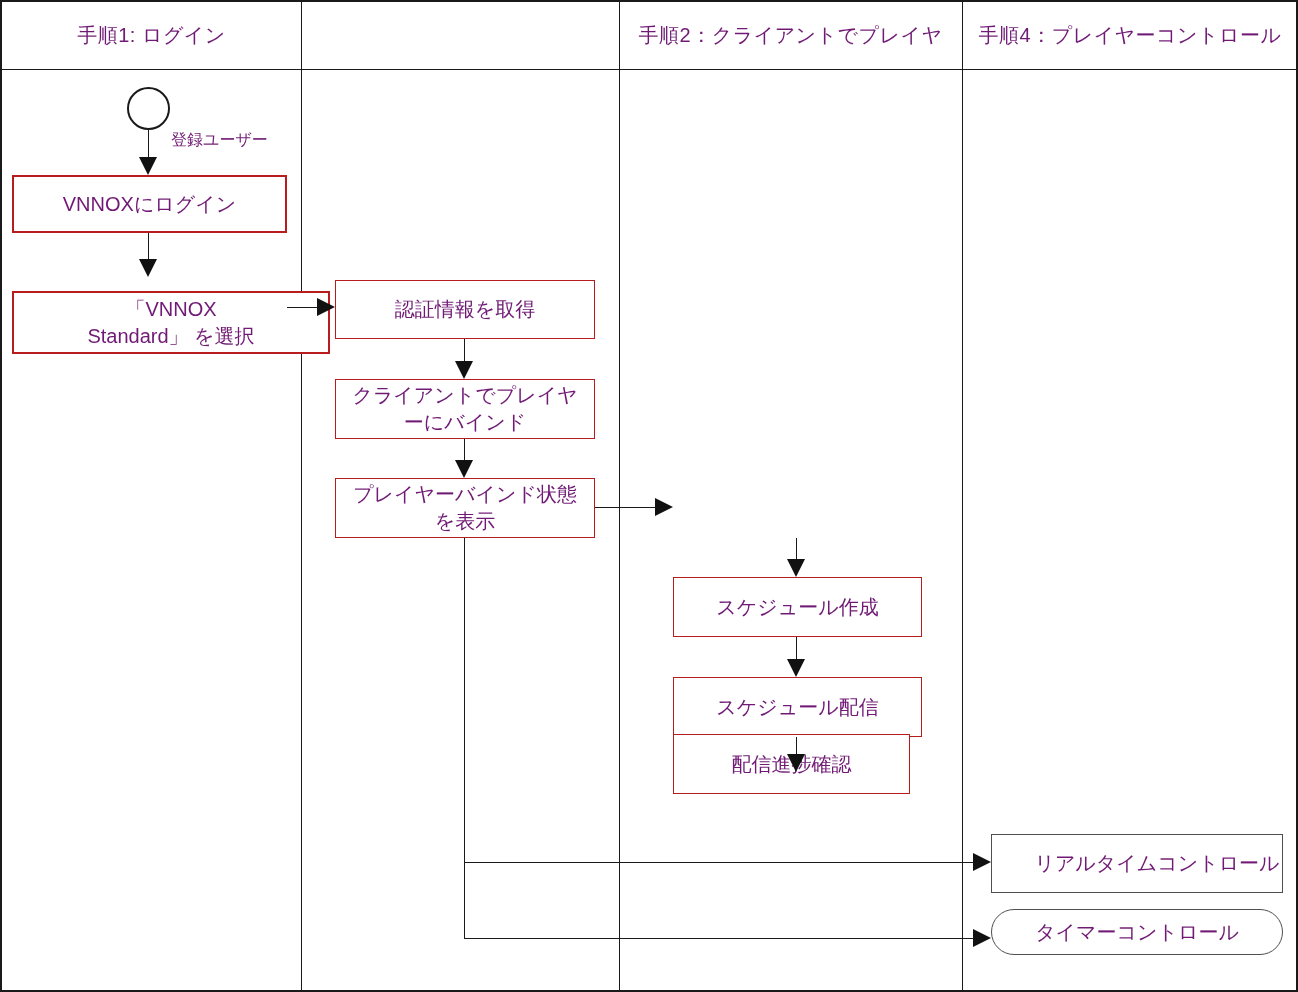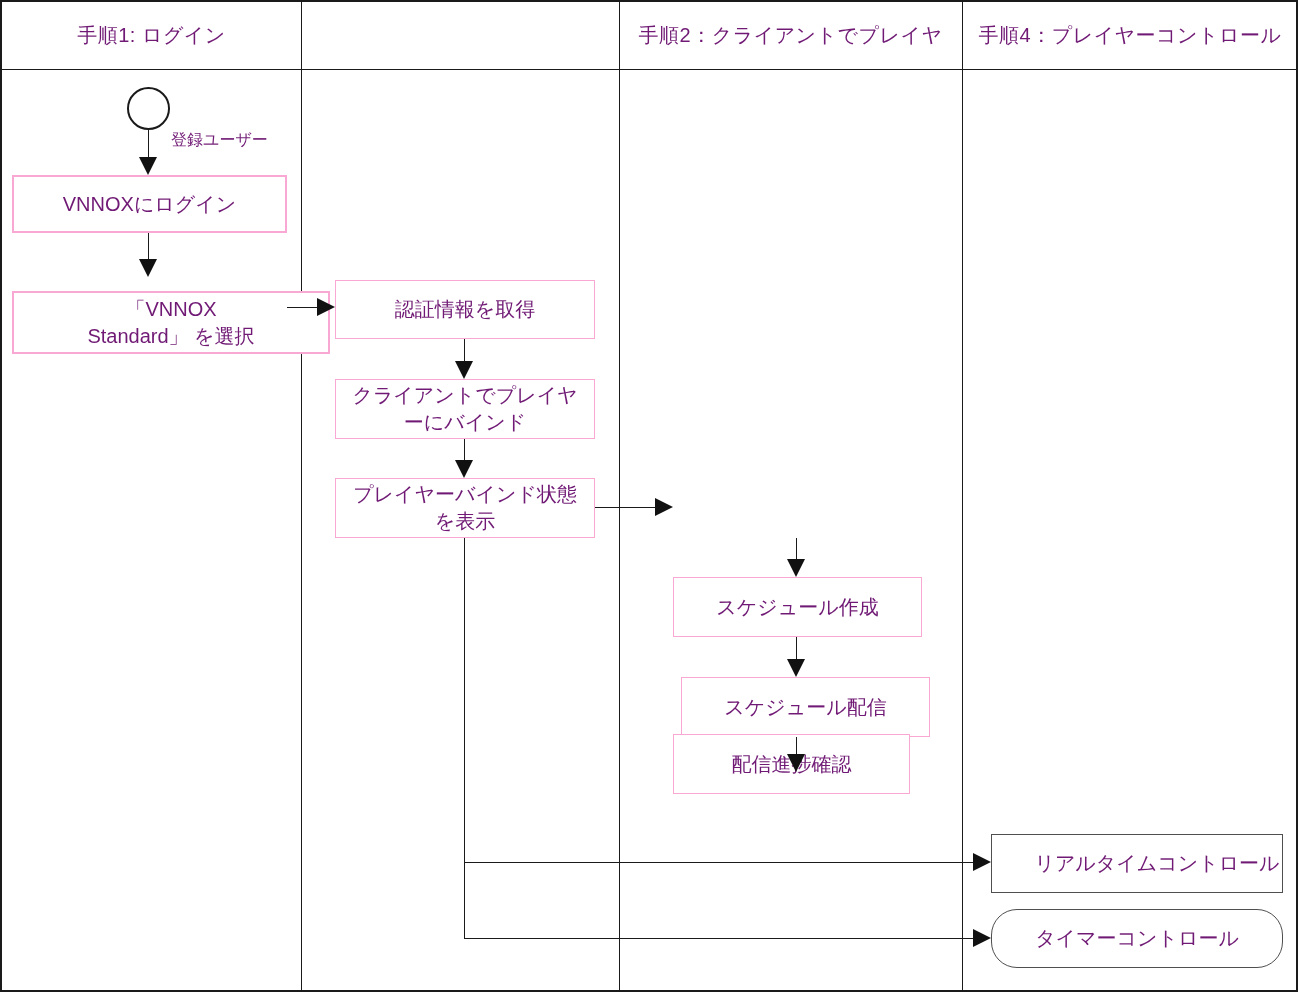--- a/index.html
+++ b/index.html
@@ -34,21 +34,21 @@
     display: flex;
     align-items: center;
     justify-content: center;
     font-size: 20px;
     letter-spacing: 0.5px;
     white-space: nowrap;
   }
   .node {
     position: absolute;
     background: #ffffff;
-    border: 2px solid #f9a8d4;
+    border: 2px solid #b91c1c;
     box-sizing: border-box;
     display: flex;
     align-items: center;
     justify-content: center;
     text-align: center;
     font-size: 20px;
     line-height: 27px;
     white-space: pre-line;
   }
   .node.thin { border-width: 1.5px; }
@@ -91,24 +91,24 @@
   #lane-header-3 { left: 617px; width: 343px; }
   #lane-header-4 { left: 960px; width: 336px; }
   
   #node-login        { left: 10px;  top: 173px; width: 275px; height: 58px; }
   #node-select       { left: 10px;  top: 289px; width: 318px; height: 63px; }
   #node-auth         { left: 333px; top: 278px; width: 260px; height: 59px; }
   #node-bindclient   { left: 333px; top: 377px; width: 260px; height: 60px; }
   #node-bindstatus   { left: 333px; top: 476px; width: 260px; height: 60px; }
   #node-upload       { left: 671px; top: 477px; width: 249px; height: 59px; }
   #node-create       { left: 671px; top: 575px; width: 249px; height: 60px; }
-  #node-publish      { left: 671px; top: 675px; width: 249px; height: 60px; margin-left: 8px; }
+  #node-publish      { left: 671px; top: 675px; width: 249px; height: 60px; }
   #node-progress     { left: 671px; top: 732px; width: 237px; height: 60px; }
   #node-realtime     { left: 989px; top: 832px; width: 292px; height: 59px; padding-left: 40px; }
-  #node-timer        { left: 989px; top: 907px; width: 292px; height: 59px; border-radius: 26px; }
+  #node-timer        { left: 989px; top: 907px; width: 292px; height: 46px; border-radius: 26px; }
 </style>
 </head>
 <body>
 
 <div class="canvas">
 
   <div class="col-divider" style="left:299px"></div>
   <div class="col-divider" style="left:617px"></div>
   <div class="col-divider" style="left:960px"></div>
   <div class="header-sep"></div>

